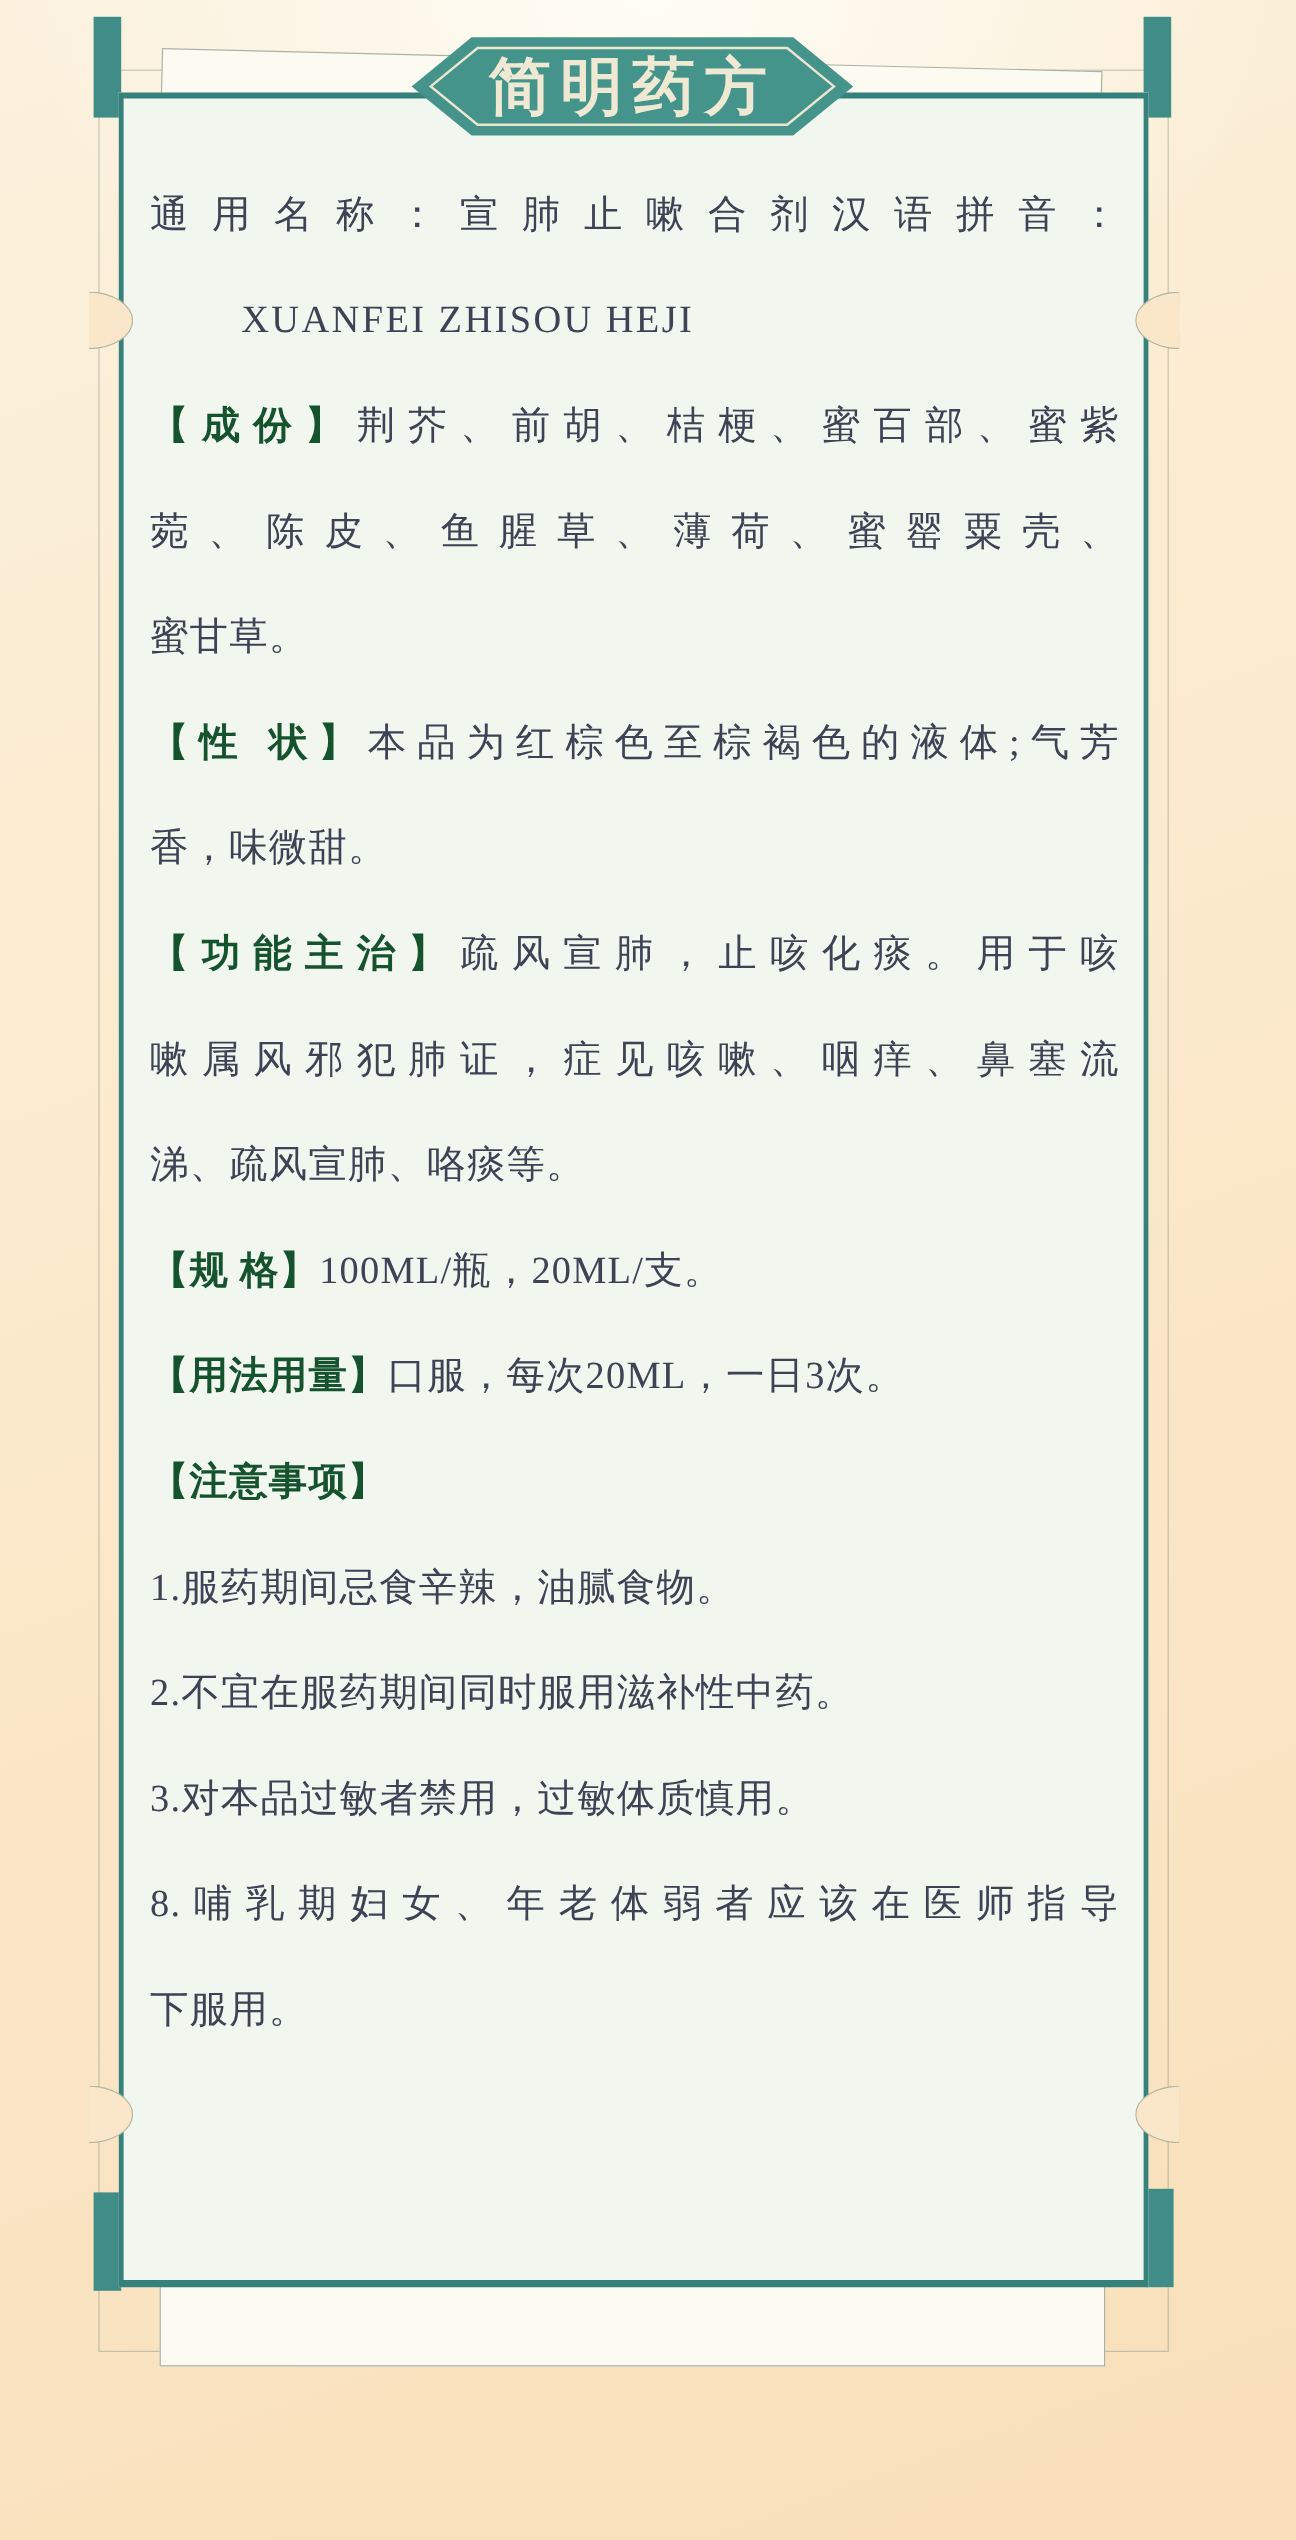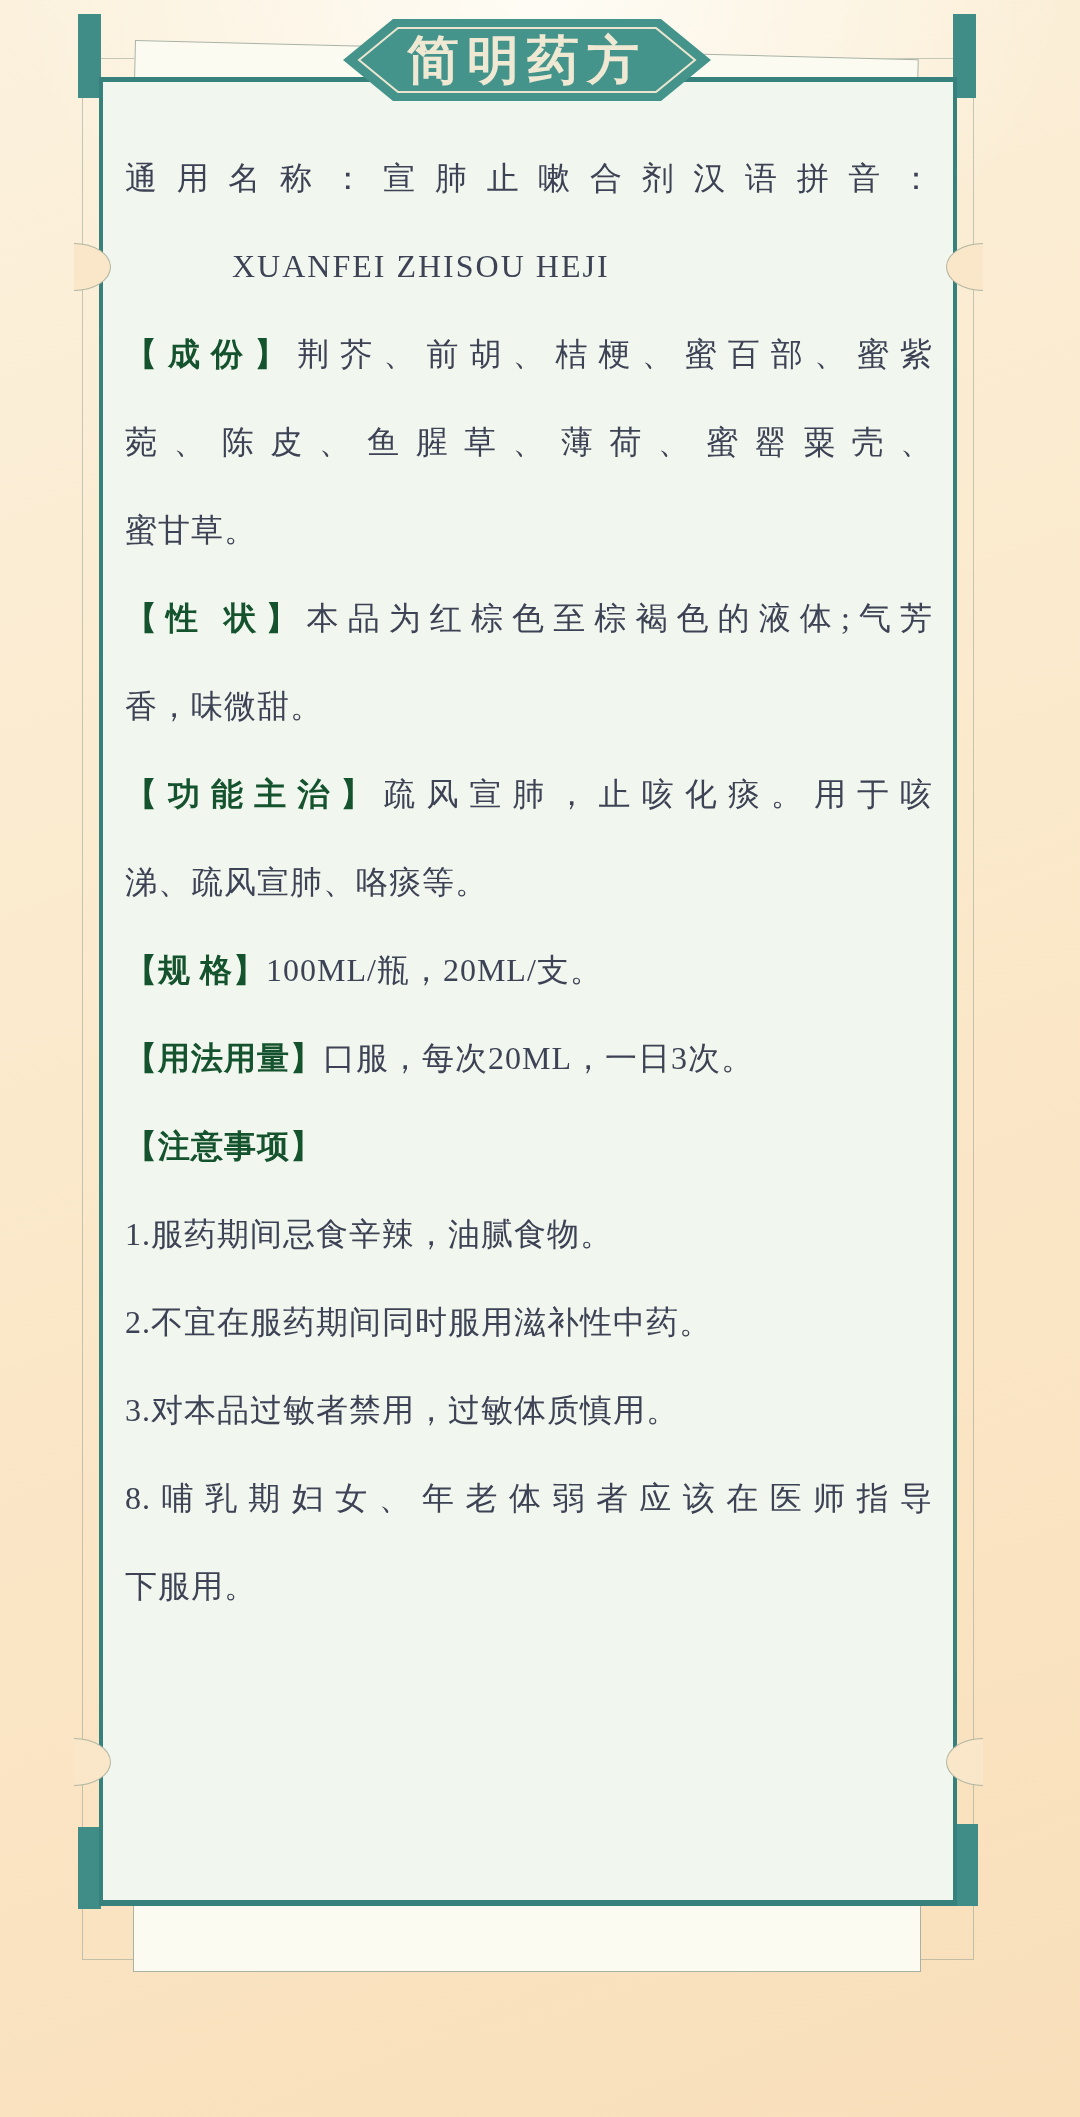--- a/index.html
+++ b/index.html
@@ -34,23 +34,23 @@
     box-sizing:border-box;background:#f1f6ee;
     border:4px solid #36817b;border-top-width:5px;border-bottom-width:6px;
     padding:52px 20px 0 22px;
   }
   .line{
     height:88px;line-height:88px;font-size:32px;color:#3d4355;
     white-space:nowrap;letter-spacing:1px;
   }
   .line.stretch{white-space:normal;text-align:justify;text-align-last:justify;}
   .label{color:#14532d;font-weight:bold;}
-  .pinyin{margin-left:107px;letter-spacing:2px;}
+  .pinyin{margin-left:76px;letter-spacing:2px;}
   
-  .badge{position:absolute;left:343px;top:16px;width:368px;height:88px;}
+  .badge{position:absolute;left:343px;top:28px;width:368px;height:88px;}
   .badge svg{display:block;}
   
   .notch{
     position:absolute;width:36px;height:46px;background:#fae7c9;
     border:1px solid rgba(160,170,152,.8);
   }
   .notch-l{border-radius:0 100% 100% 0 / 0 50% 50% 0;border-left:none;}
   .notch-r{border-radius:100% 0 0 100% / 50% 0 0 50%;border-right:none;}
   .n-tl{left:74px;top:243px;}
   .n-tr{left:946px;top:243px;}
@@ -94,20 +94,23 @@
     <div class="line stretch">
       <span class="label">【性 状】</span><span>本品为红棕色至棕褐色的液体;气芳</span>
     </div>
     <div class="line">
       <span>香，味微甜。</span>
     </div>
 
     <div class="line stretch">
       <span class="label">【功能主治】</span><span>疏风宣肺，止咳化痰。用于咳</span>
     </div>
+    <div class="line stretch">
+      <span>嗽属风邪犯肺证，症见咳嗽、咽痒、鼻塞流</span>
+    </div>
     <div class="line">
       <span>涕、疏风宣肺、咯痰等。</span>
     </div>
 
     <div class="line">
       <span class="label">【规 格】</span><span>100ML/瓶，20ML/支。</span>
     </div>
 
     <div class="line">
       <span class="label">【用法用量】</span><span>口服，每次20ML，一日3次。</span>

